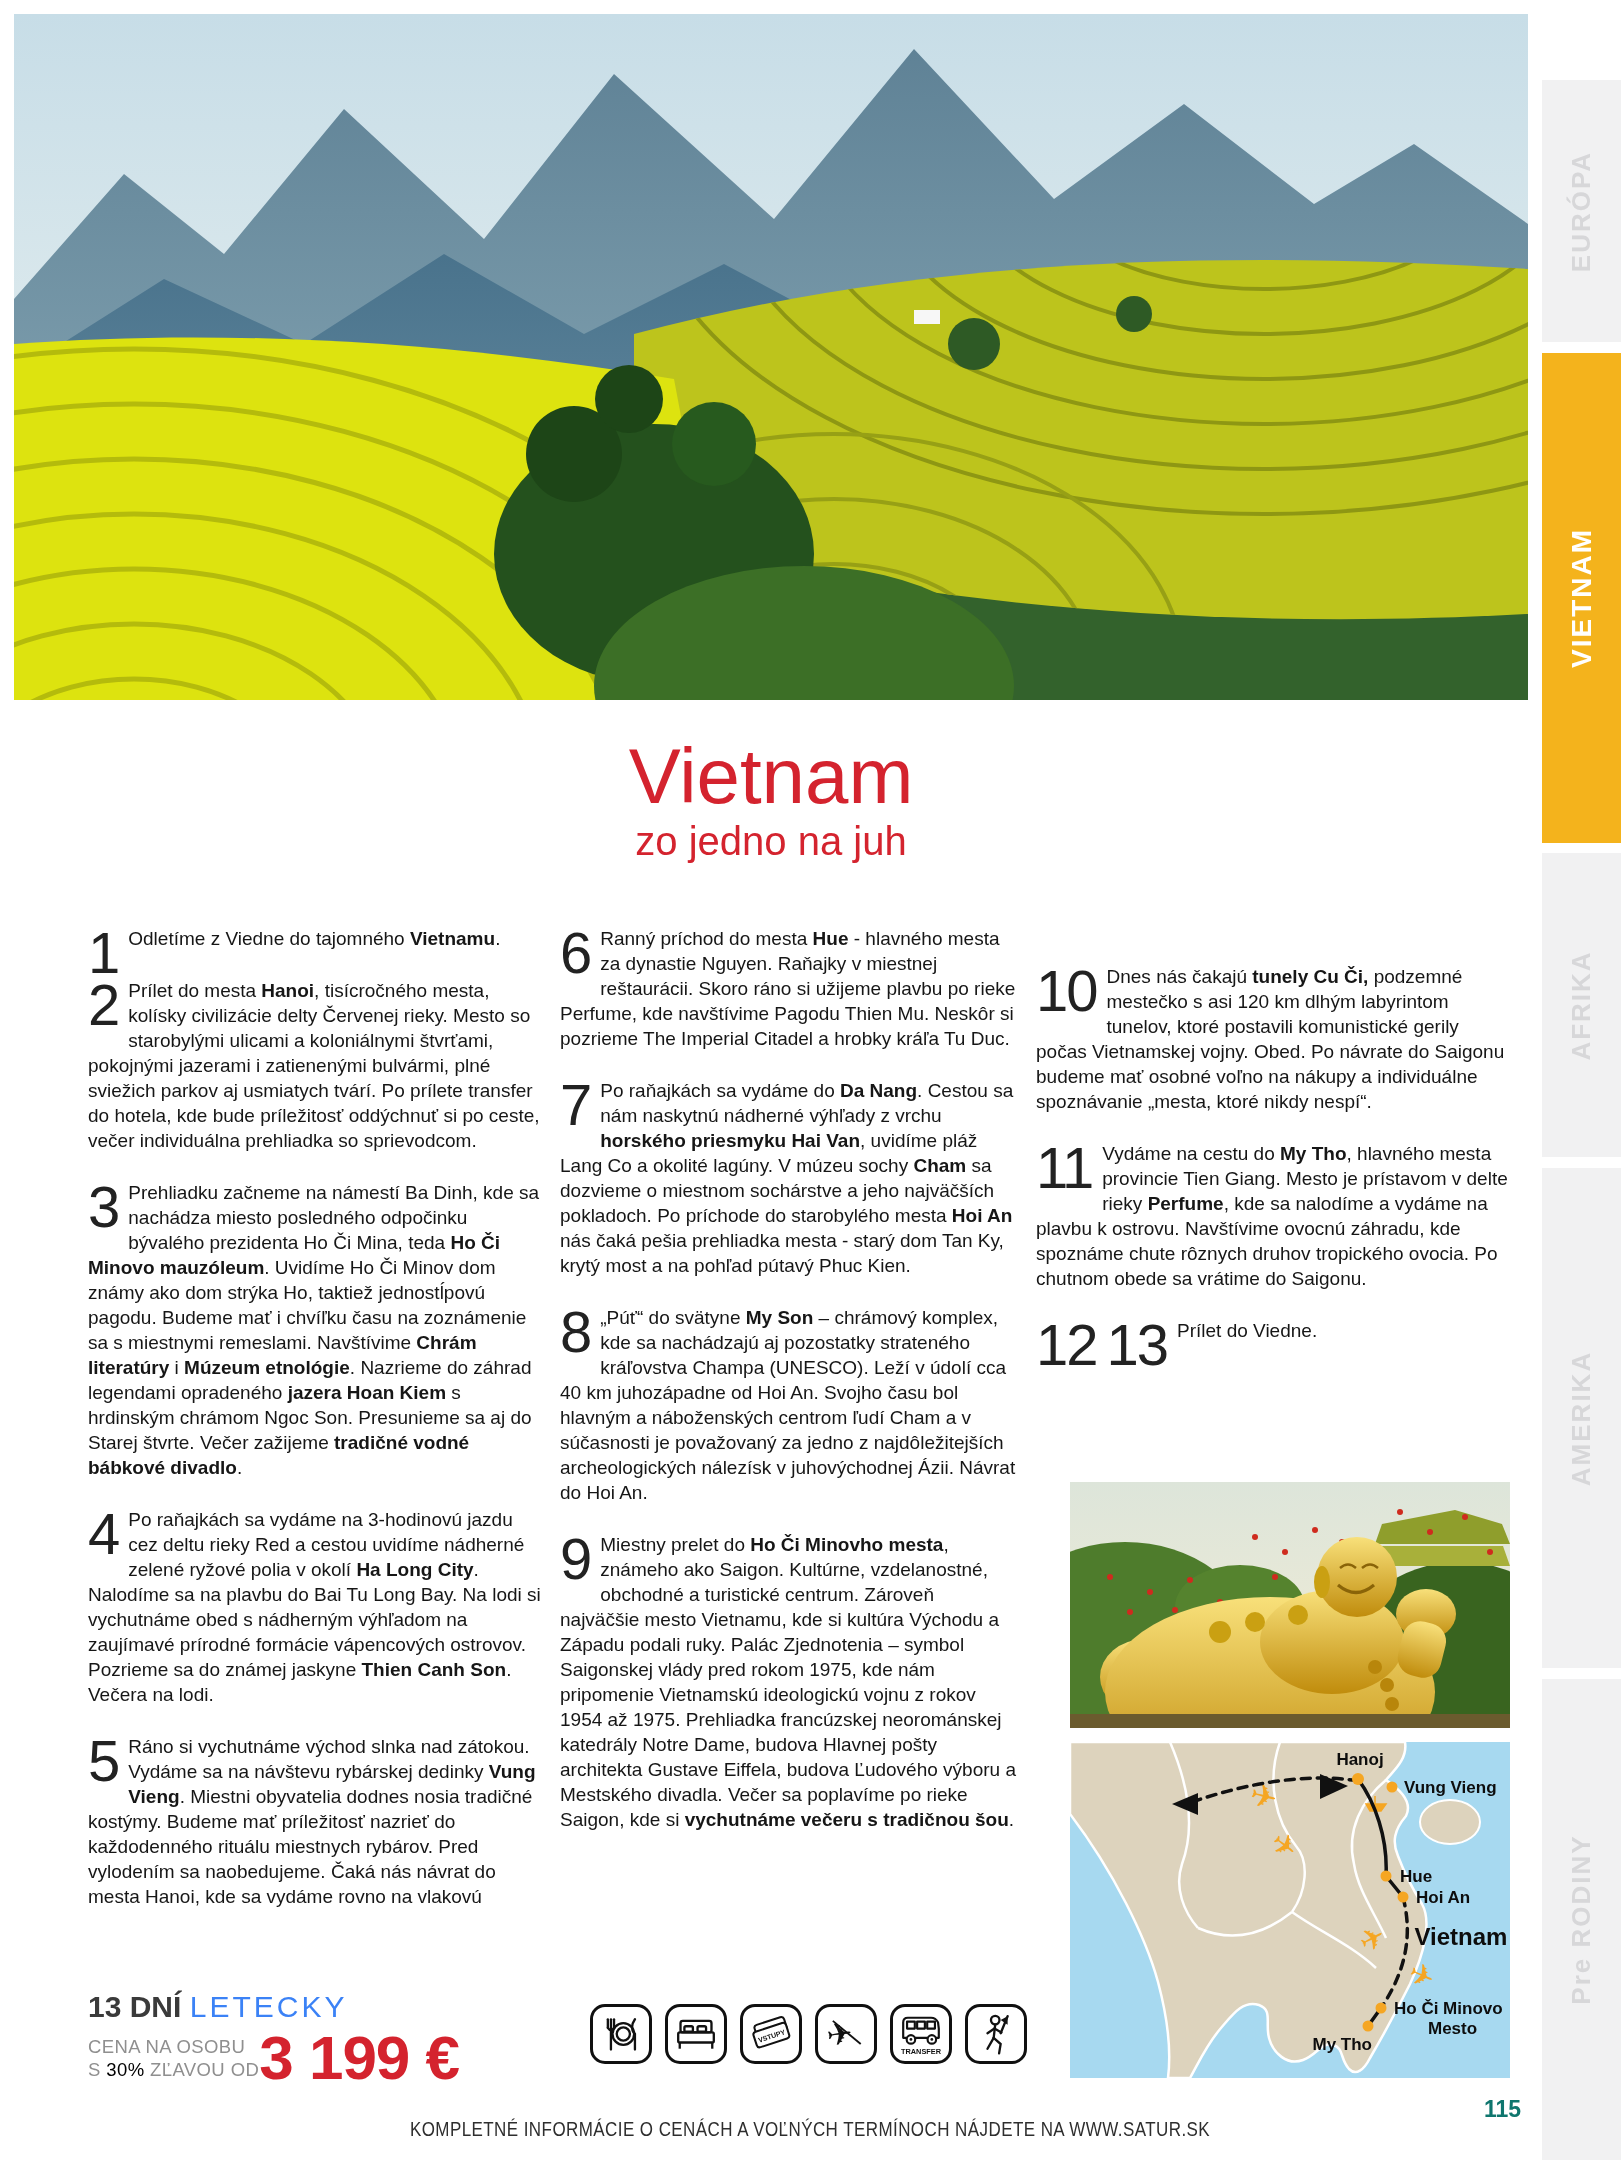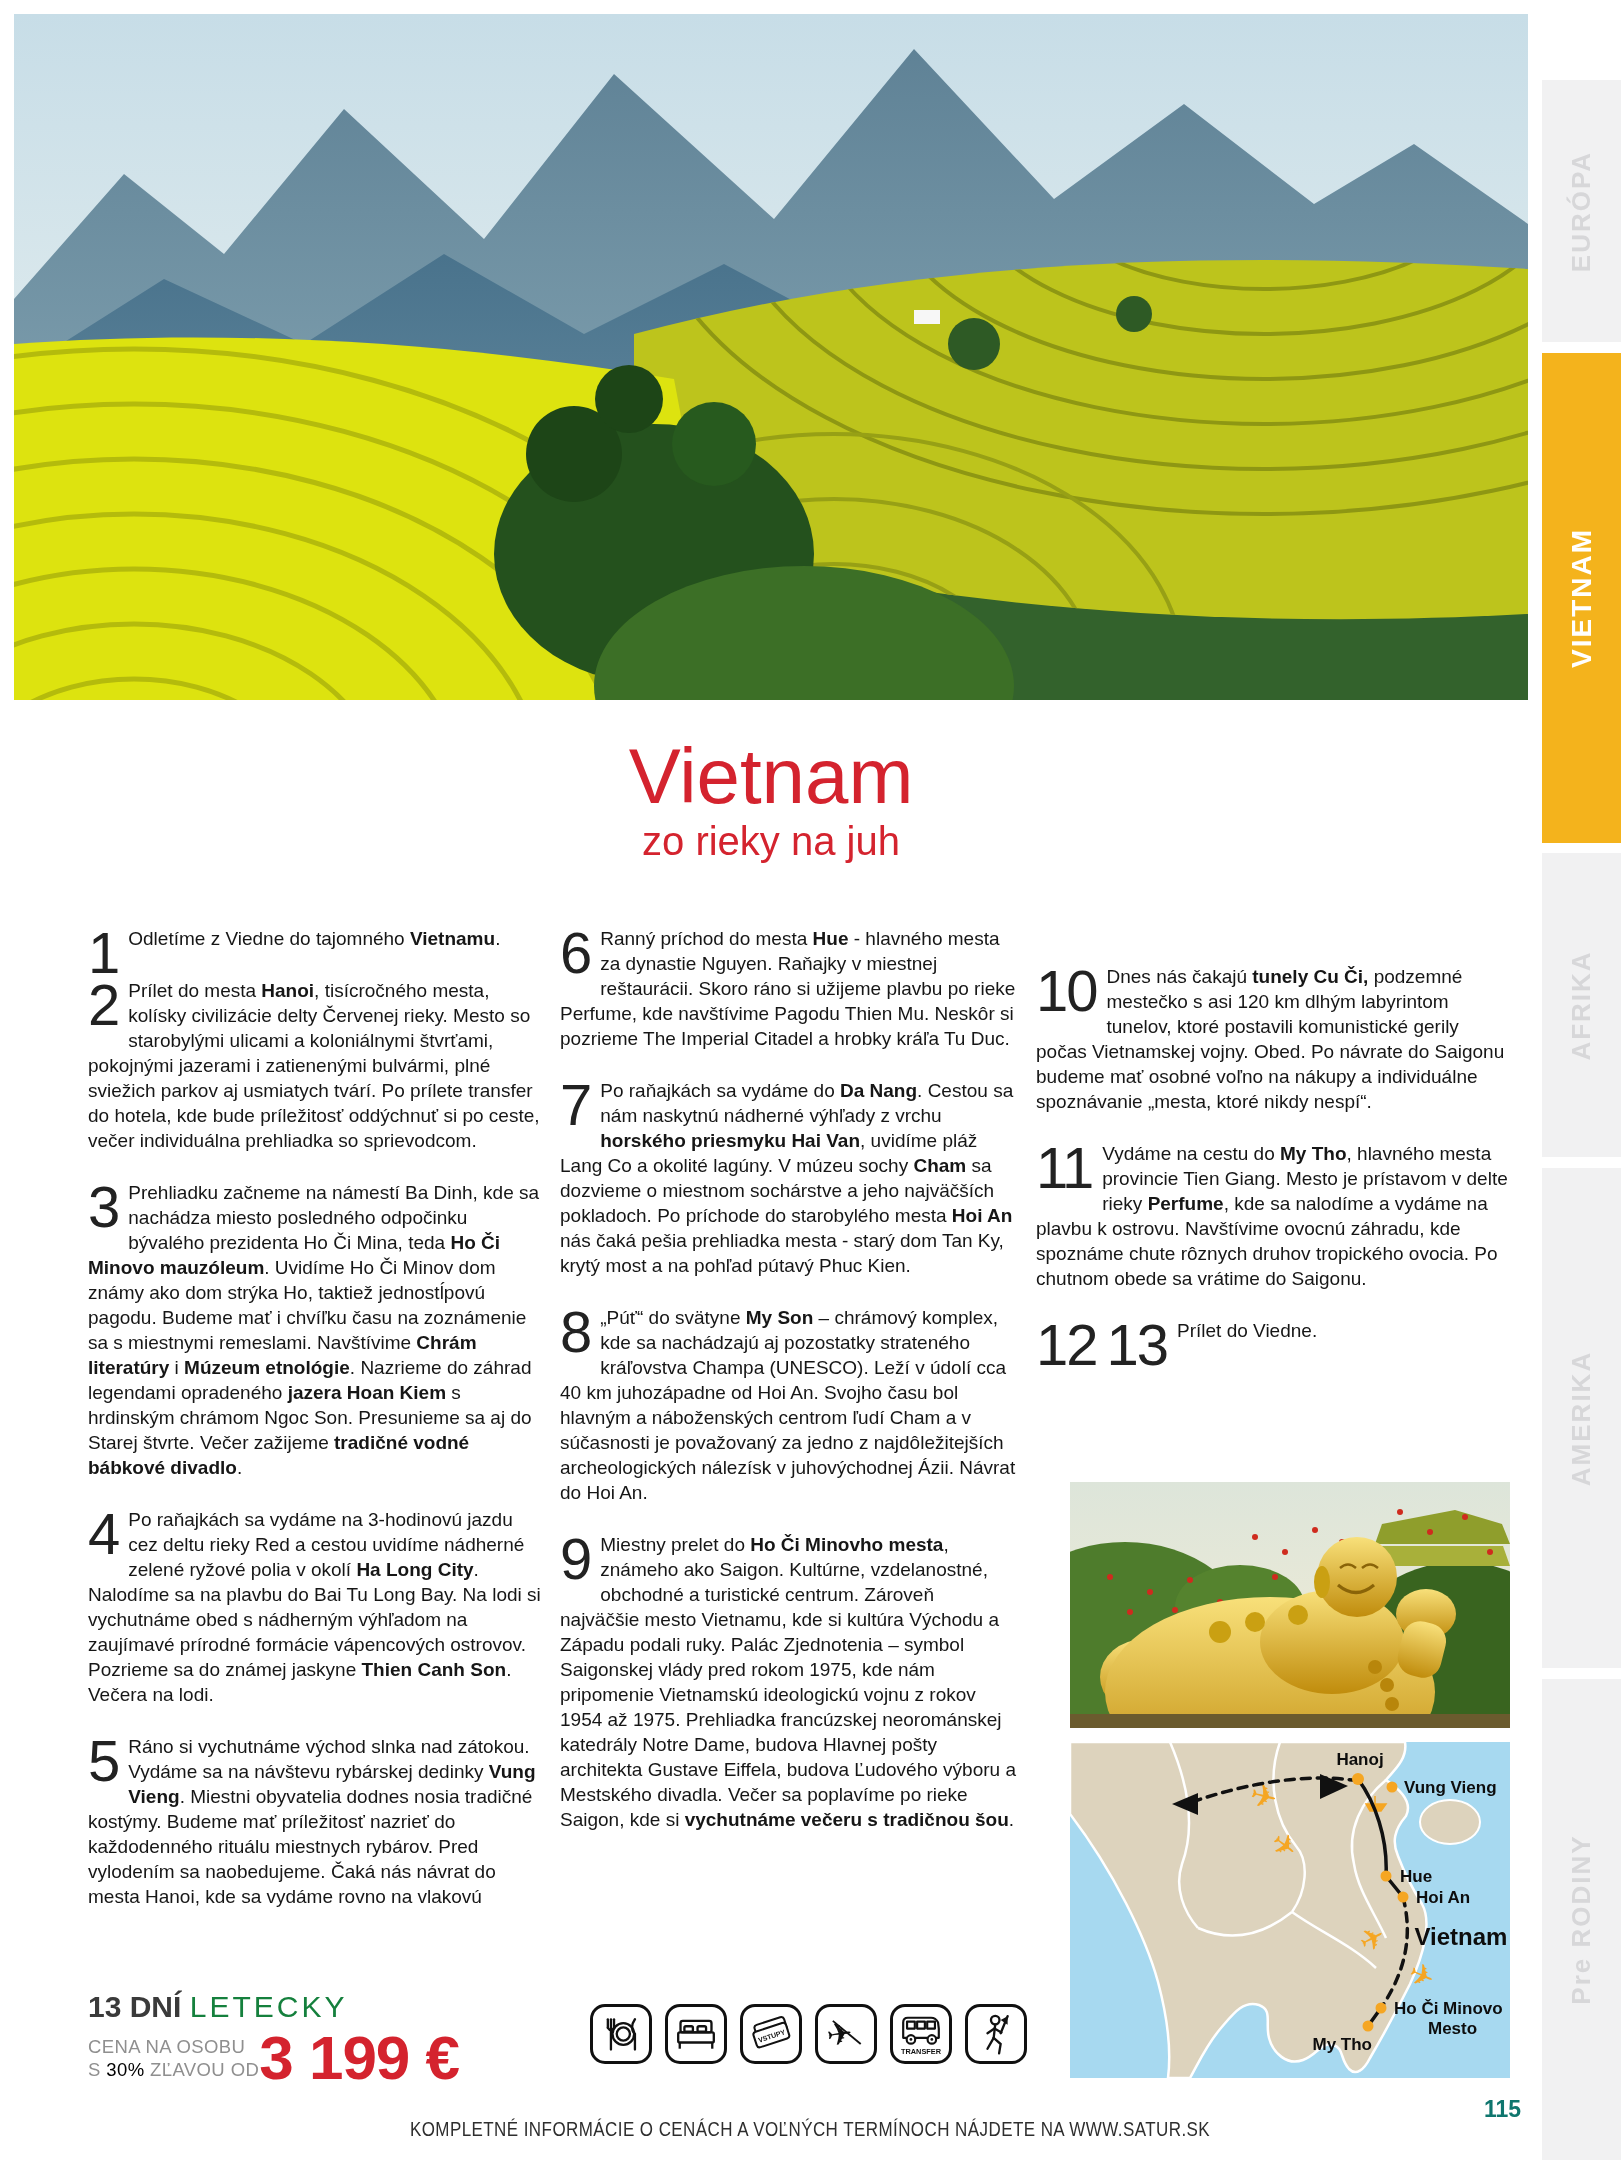--- a/index.html
+++ b/index.html
@@ -26,21 +26,21 @@
   .col3{left:1036px;width:474px;}
   .day{margin:0 0 27px 0;}
   .day-num{float:left;font-size:58px;line-height:46px;font-weight:300;color:#222;margin:4px 10px 2px 0;letter-spacing:-2px;}
   .day-num:empty{display:none;}
   .day p{margin:0;}
   b{font-weight:bold;}
   .mt{margin-top:38px;}
   
   .duration{left:88px;top:1990px;font-size:30px;}
   .duration .b{font-weight:bold;color:#3a3a3a;}
-  .duration .l{color:#15803d;letter-spacing:3px;}
+  .duration .l{color:#3b82f6;letter-spacing:3px;}
   .price-row{left:88px;top:2022px;display:flex;align-items:center;}
   .price-labels{font-size:18.5px;line-height:23px;color:#8f8f8f;letter-spacing:.4px;}
   .price-labels .disc{color:#000000;font-weight:normal;}
   .price-big{font-size:62px;font-weight:bold;color:#d4232e;letter-spacing:-1px;}
   
   .icons{left:590px;top:2004px;display:flex;gap:13px;}
   .icon-box{width:62px;height:60px;border:3.2px solid #101010;border-radius:15px;box-sizing:border-box;display:flex;align-items:center;justify-content:center;background:#fff;}
   
   .buddha{left:1070px;top:1482px;width:440px;height:246px;overflow:hidden;}
   .buddha svg,.map svg{display:block;width:100%;height:100%;}
@@ -124,21 +124,21 @@
   </div>
 <div class="abs tab gray" style="top:1168px;height:500px;">
     <span>AMERIKA</span>
   </div>
 <div class="abs tab gray" style="top:1679px;height:481px;">
     <span>Pre RODINY</span>
   </div>
 
 <div class="abs title-wrap">
   <div class="title-main">Vietnam</div>
-  <div class="title-sub">zo rieky na juh</div>
+  <div class="title-sub">zo jedno na juh</div>
 </div>
 
 <div class="abs col col1">
   <div class="day">
       <p><span class="day-num">1</span><span>Odletíme z Viedne do tajomného <b>Vietnamu</b>.</span></p>
     </div>
   <div class="day">
       <p><span class="day-num">2</span><span>Prílet do mesta <b>Hanoi</b>, tisícročného mesta, kolísky civilizácie delty Červenej rieky. Mesto so starobylými ulicami a koloniálnymi štvrťami, pokojnými jazerami i zatienenými bulvármi, plné sviežich parkov aj usmiatych tvárí. Po prílete transfer do hotela, kde bude príležitosť oddýchnuť si po ceste, večer individuálna prehliadka so sprievodcom.</span></p>
     </div>
   <div class="day">

